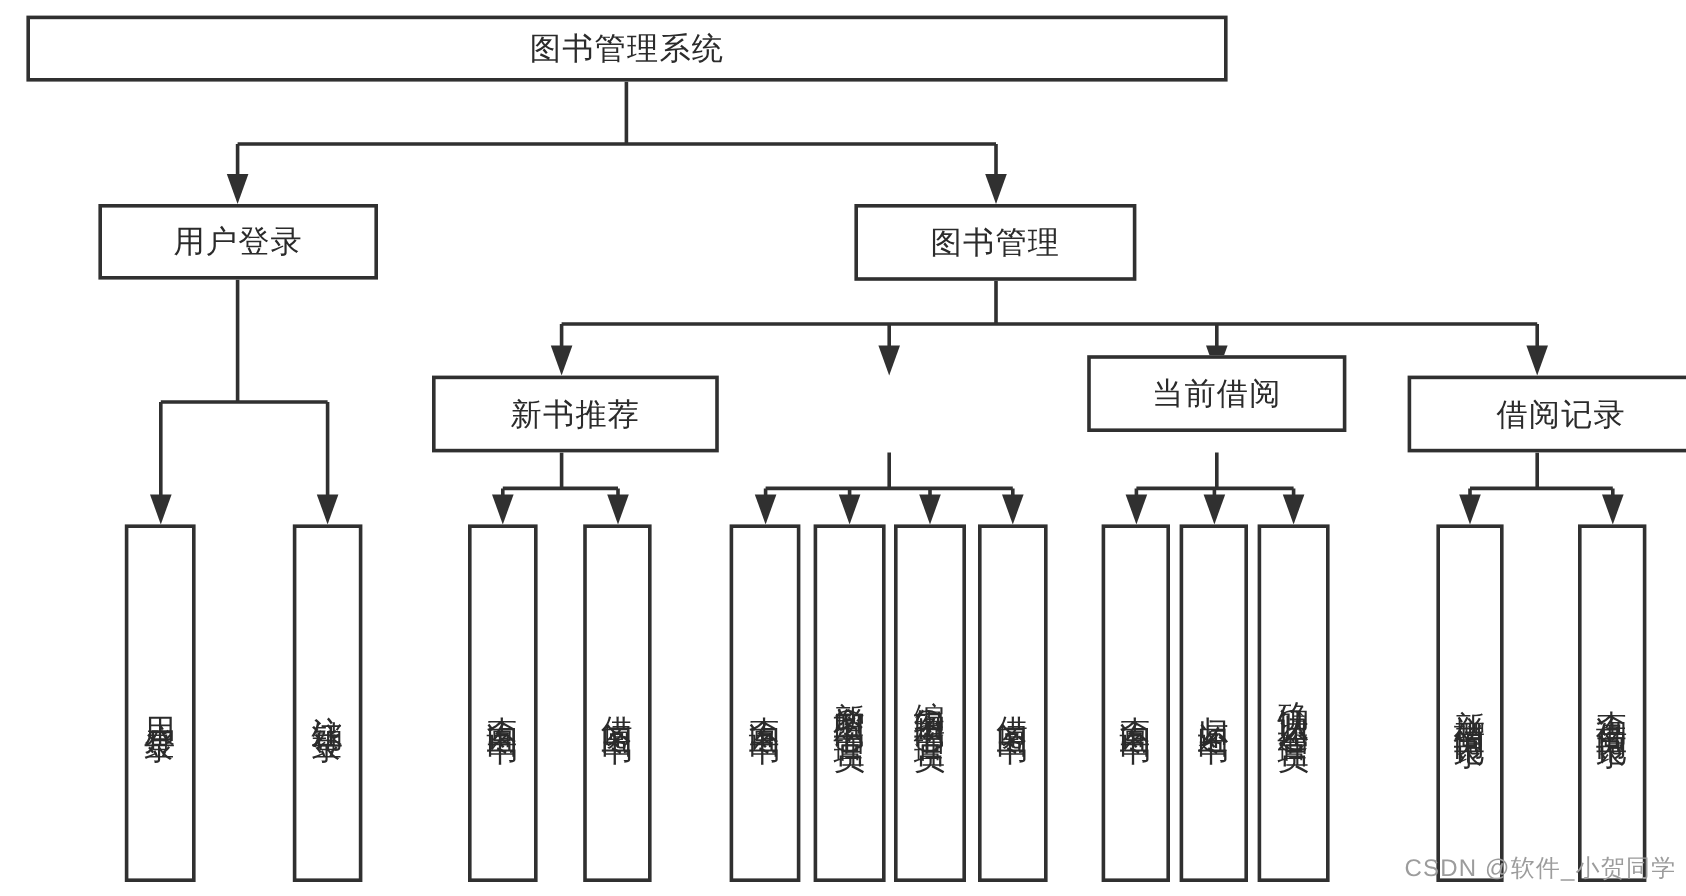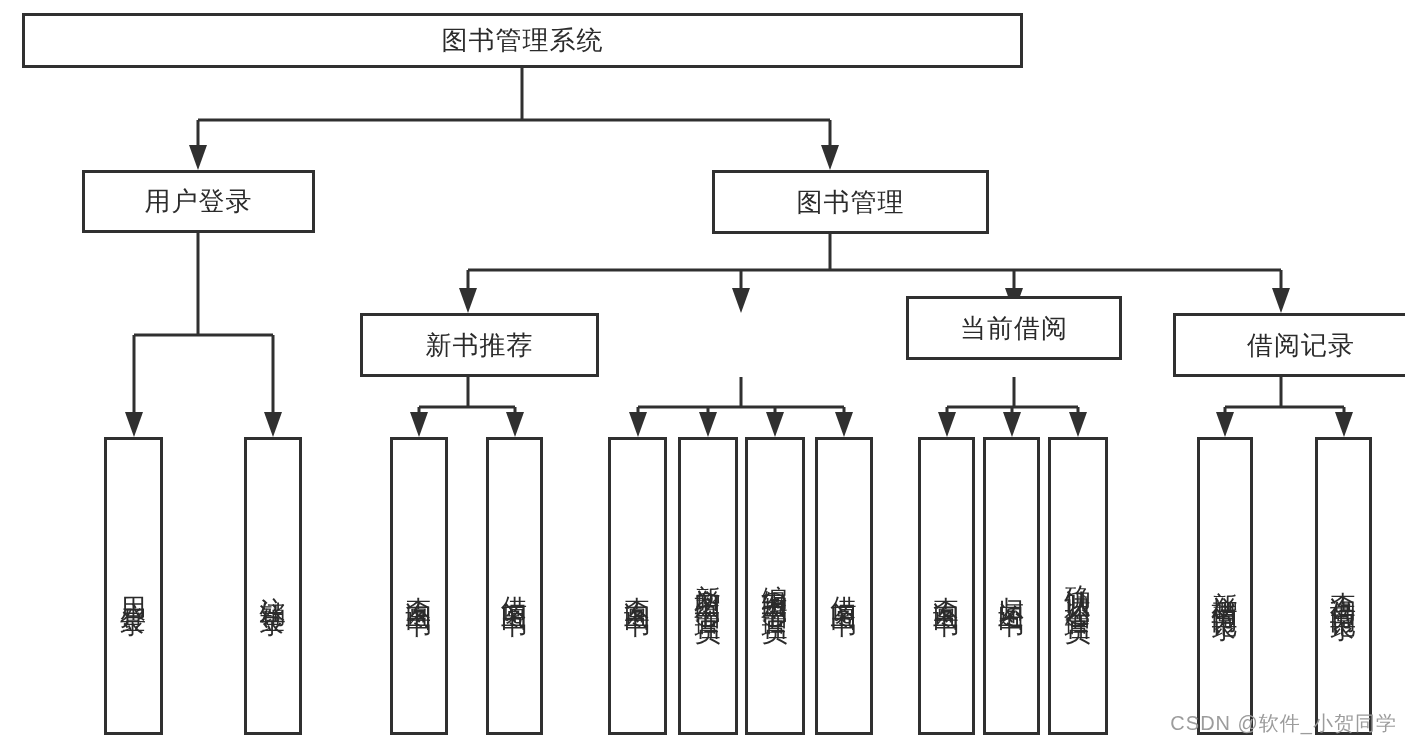--- a/index.html
+++ b/index.html
@@ -67,21 +67,21 @@
     </g>
   </svg>
 
   <div class="box" style="left:22px;top:13px;width:1001px;height:55px">
     <span>图书管理系统</span>
   </div>
 
   <div class="box" style="left:82px;top:170px;width:233px;height:63px">
     <span>用户登录</span>
   </div>
-  <div class="box" style="left:712px;top:170px;width:277px;height:64px">
+  <div class="box" style="left:712px;top:170px;width:235px;height:64px">
     <span>图书管理</span>
   </div>
 
   <div class="box" style="left:360px;top:313px;width:239px;height:64px">
     <span>新书推荐</span>
   </div>
   <div class="box" style="left:906px;top:296px;width:216px;height:64px">
     <span>当前借阅</span>
   </div>
   <div class="box" style="left:1173px;top:313px;width:256px;height:64px">

